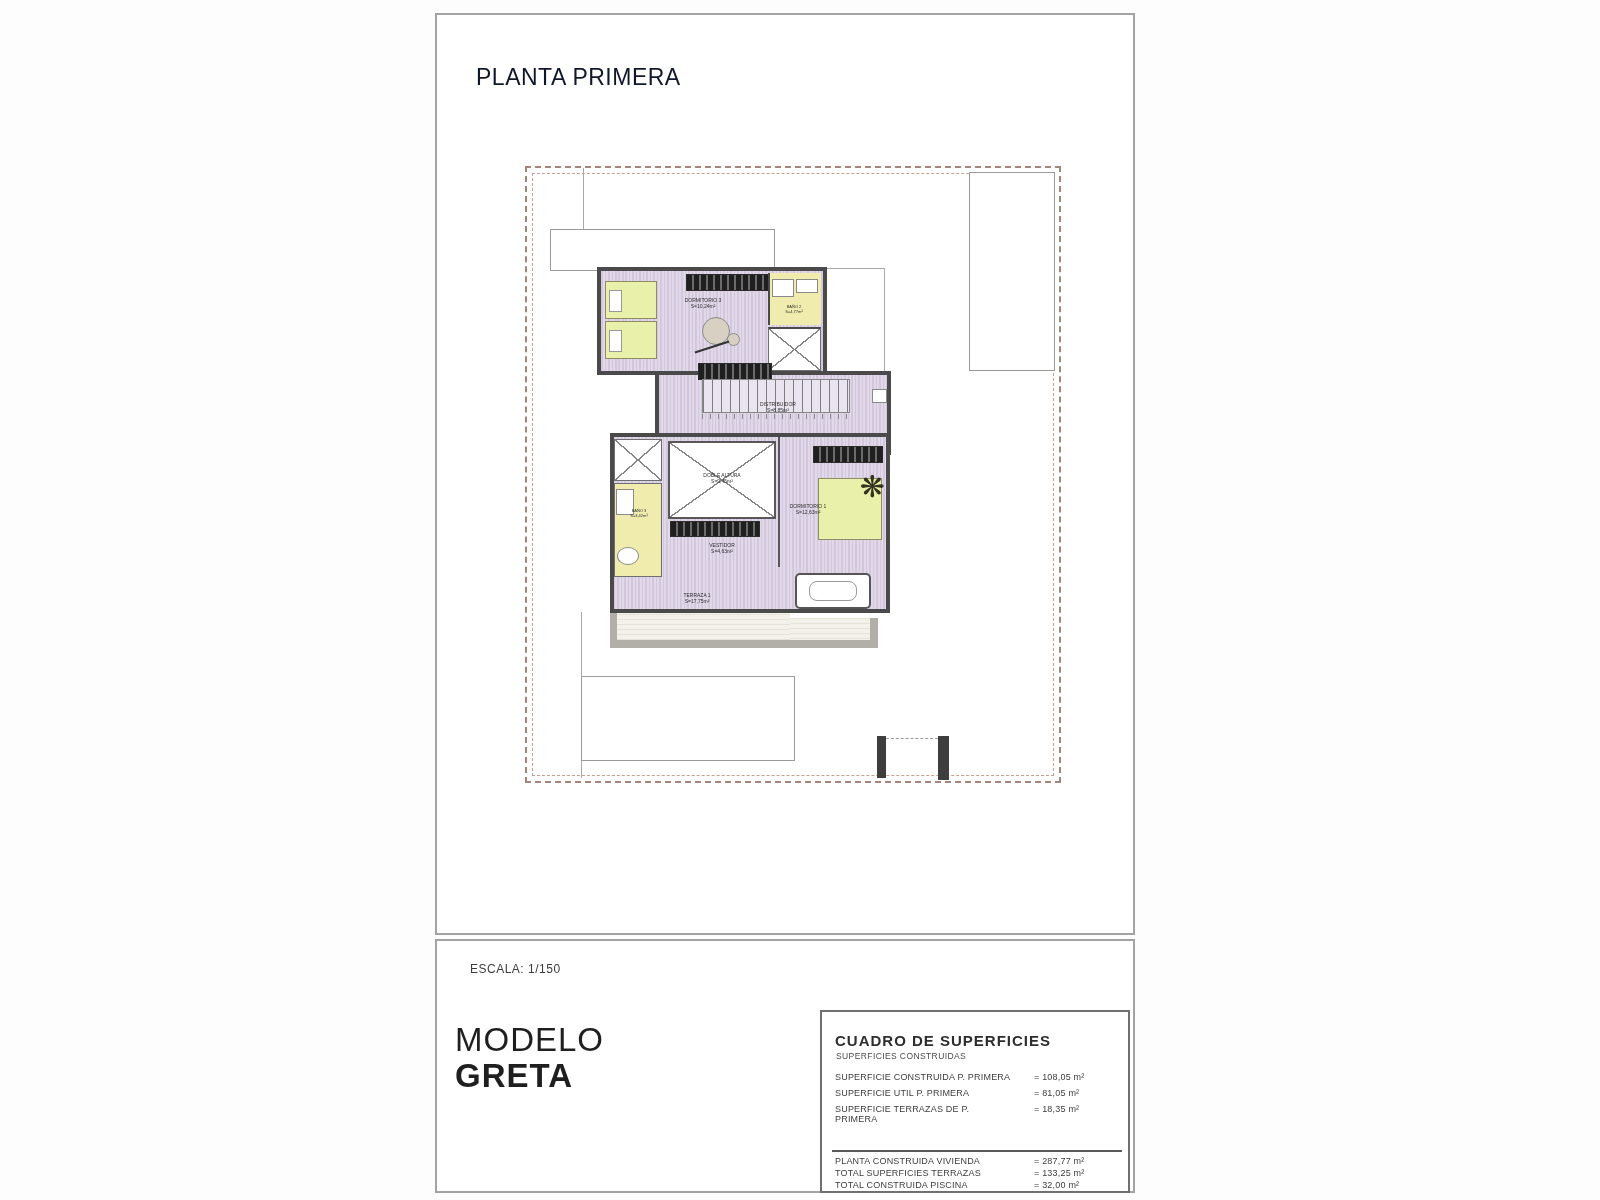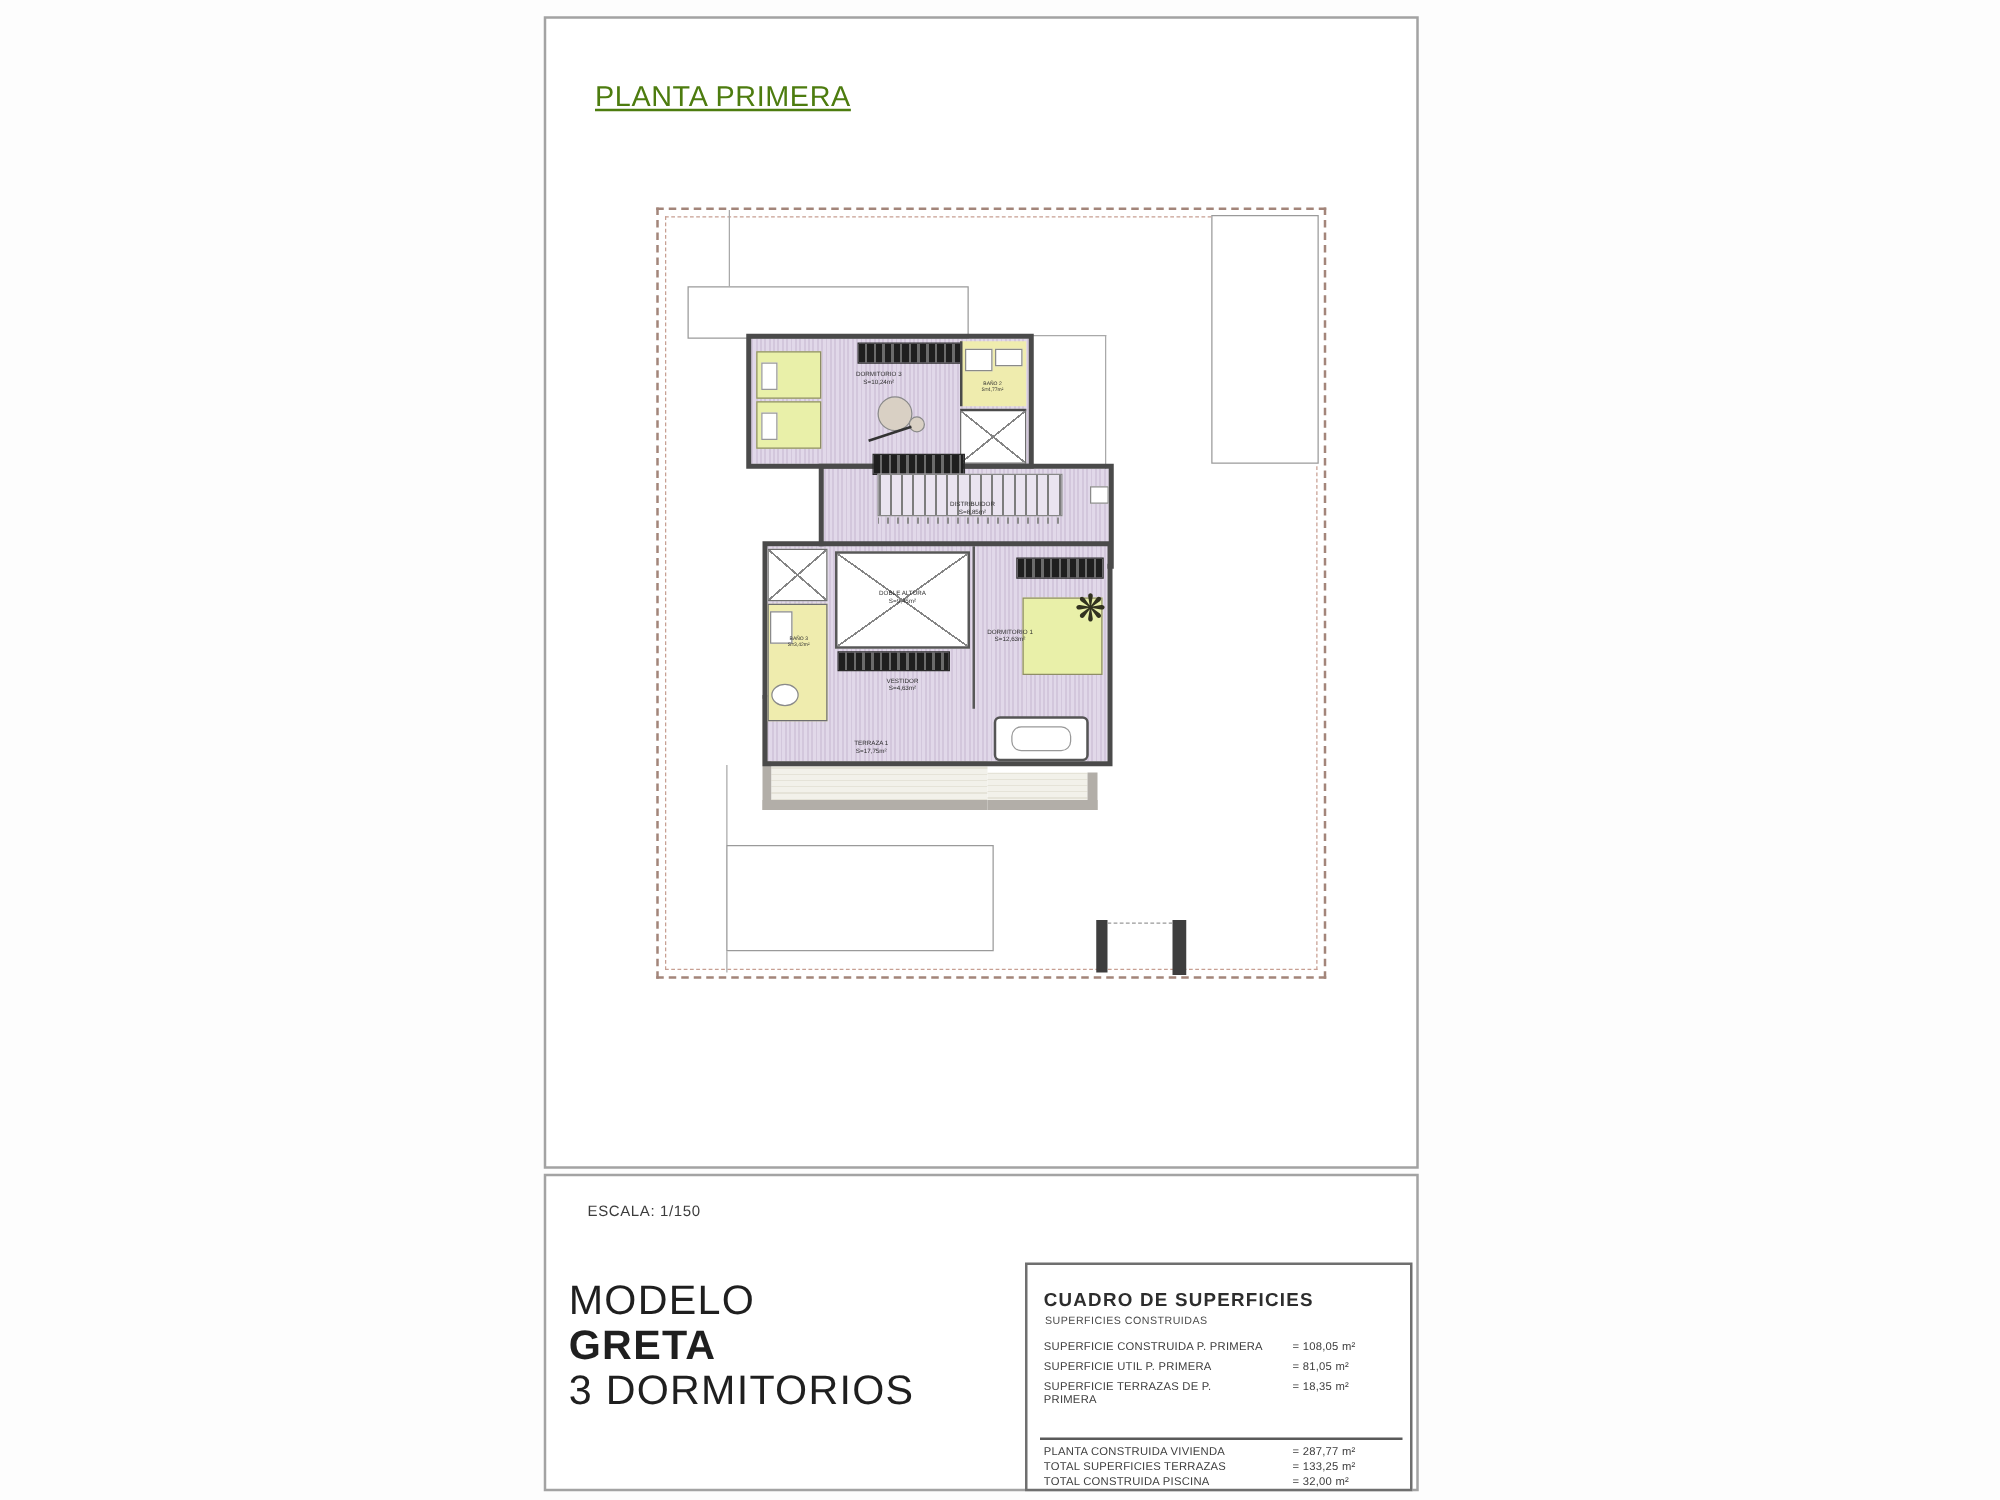--- a/index.html
+++ b/index.html
@@ -6,21 +6,21 @@
   body{
     width:1600px;height:1200px;position:relative;background:#fdfdfd;
     font-family:"Liberation Sans", sans-serif;color:#222;overflow:hidden;
   }
   .abs{position:absolute;box-sizing:border-box;}
 
   
   .frame{border:2px solid #a3a3a3;background:#ffffff;}
 
   
-  .plan-title{font-size:23px;letter-spacing:.5px;color:#4d7c0f;font-weight:500;text-decoration:underline;}
+  .plan-title{font-size:23px;letter-spacing:.5px;color:#0f172a;font-weight:500;}
   .scale{font-size:12px;letter-spacing:.5px;color:#3c3c3c;}
   .model{width:330px;text-align:left;font-size:33px;line-height:36px;color:#1f1f1f;letter-spacing:1px;}
   .model .bold{font-weight:bold;}
 
   
   .surf-box{border:2px solid #6f6f6f;background:#fff;padding-left:36px;}
   .surf-title{position:absolute;left:13px;top:20px;font-size:15px;font-weight:bold;letter-spacing:1px;color:#2d2d2d;}
   .surf-sub{position:absolute;left:14px;top:39px;font-size:8.5px;letter-spacing:.4px;color:#4a4a4a;}
   .trow{position:absolute;left:13px;right:8px;display:flex;font-size:9px;color:#3d3d3d;letter-spacing:.2px;}
   .trow .lbl{flex:1;}
@@ -147,21 +147,20 @@
     <div>TERRAZA 1</div>
       <div>S=17,75m²</div>
   </div>
 </div>
 
 <div class="abs scale" style="left:470px;top:962px;">ESCALA: 1/150</div>
 
 <div class="abs model" style="left:455px;top:1022px;">
   <div>MODELO</div>
   <div class="bold">GRETA</div>
-  <div>3 DORMITORIOS</div>
 </div>
 
 <div class="abs surf-box" style="left:820px;top:1010px;width:310px;height:183px;">
   <div class="surf-title">CUADRO DE SUPERFICIES</div>
   <div class="surf-sub">SUPERFICIES CONSTRUIDAS</div>
 
   <div class="trow" style="top:60px;">
     <span class="lbl">SUPERFICIE CONSTRUIDA P. PRIMERA</span>
     <span class="val">= 108,05 m²</span>
   </div>

